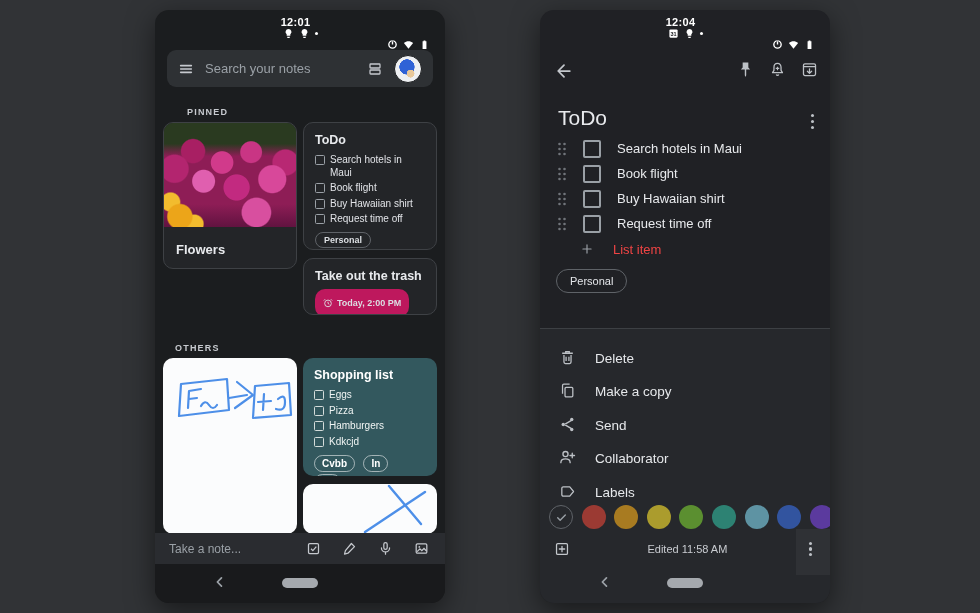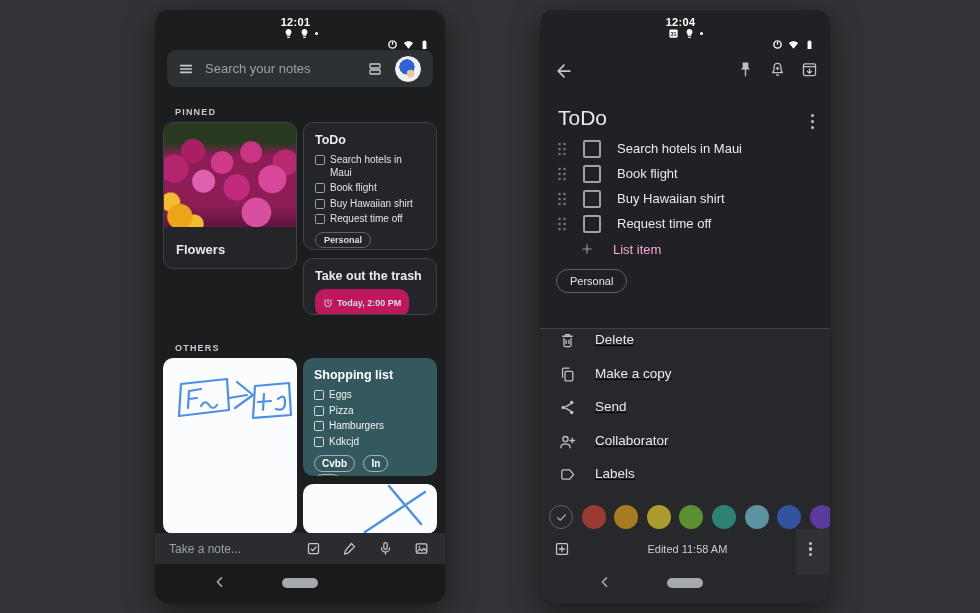--- a/index.html
+++ b/index.html
@@ -84,26 +84,26 @@
   .ntitle{position:absolute;left:18px;top:96px;font-size:21px;font-weight:500;color:#e8eaed;}
   .kebab{position:absolute;display:flex;flex-direction:column;gap:2.6px;padding:4px;}
   .kebab i{width:3.2px;height:3.2px;border-radius:50%;background:#bdc1c6;}
   .lrows{position:absolute;left:0;right:0;top:126px;}
   .lrow{display:flex;align-items:center;height:25px;}
   .dots6{margin-left:17px;flex:none;display:block;}
   .cb{width:14px;height:14px;border:2px solid #9aa0a6;border-radius:2px;flex:none;margin-left:16px;}
   .ltext{font-size:13px;color:#e8eaed;margin-left:16px;}
   .addrow{display:flex;align-items:center;height:26px;}
   .addrow .plus{margin-left:40px;}
-  .addrow .ltext{color:#f9a8d4;margin-left:19px;}
+  .addrow .ltext{color:#ef4444;margin-left:19px;}
   .bigchip{position:absolute;left:16px;top:259px;border:1px solid #5f6368;border-radius:14px;
     padding:5px 13px;font-size:11px;color:#e4e6ea;}
 
   .sheet{position:absolute;left:0;right:0;top:318px;bottom:0;background:#26282c;border-top:1px solid #3d4044;}
-  .menurow{display:flex;align-items:flex-start;height:33.6px;text-decoration:underline;}
+  .menurow{display:flex;align-items:flex-end;height:33.6px;}
   .menurow .micon{width:38px;flex:none;display:flex;justify-content:center;margin-left:8px;color:#bdc1c6;}
   .menurow .mlabel{font-size:13.5px;color:#e6e8eb;margin-left:9px;}
   .palette{position:absolute;left:9px;top:176px;display:flex;gap:8.6px;align-items:center;}
   .swatch{width:24px;height:24px;border-radius:50%;flex:none;}
   .swatch.none{box-sizing:border-box;border:1.5px solid #5f6368;background:transparent;display:flex;align-items:center;justify-content:center;}
   .bottombar{position:absolute;left:0;right:0;top:205px;height:30px;display:flex;align-items:center;padding:0 14px;box-sizing:border-box;}
   .bottombar .edited{flex:1;text-align:center;font-size:11px;color:#c9ccd1;}
   .kebab-hl{position:absolute;right:0;top:200px;width:34px;height:46px;background:rgba(255,255,255,.045);}
   svg{display:block;}
 </style>
@@ -143,21 +143,21 @@
         <path d="M4 7h16M4 12h16M4 17h16"></path>
       </svg>
     <span class="ph">Search your notes</span>
     <svg width="16" height="16" viewBox="0 0 24 24" fill="none" stroke="#c6c9ce" stroke-width="1.9">
         <rect x="4.5" y="4.5" width="15" height="6" rx="1"></rect>
         <rect x="4.5" y="13.5" width="15" height="6" rx="1"></rect>
       </svg>
     <span class="avatar"></span>
   </div>
 
-  <span class="seclabel" style="left:20px;top:97px;">PINNED</span>
+  <span class="seclabel" style="left:32px;top:97px;">PINNED</span>
 
   <div class="card" style="left:8px;top:112px;width:134px;height:147px;">
     <div class="photo"></div>
     <div class="card-title" style="position:absolute;left:12px;bottom:11px;font-size:13px;">Flowers</div>
   </div>
 
   <div class="card" style="left:148px;top:112px;width:134px;height:128px;padding:10px 11px;">
     <div class="card-title" style="margin-bottom:7px;">ToDo</div>
     <div class="mrow">
         <span class="mcb"></span>

